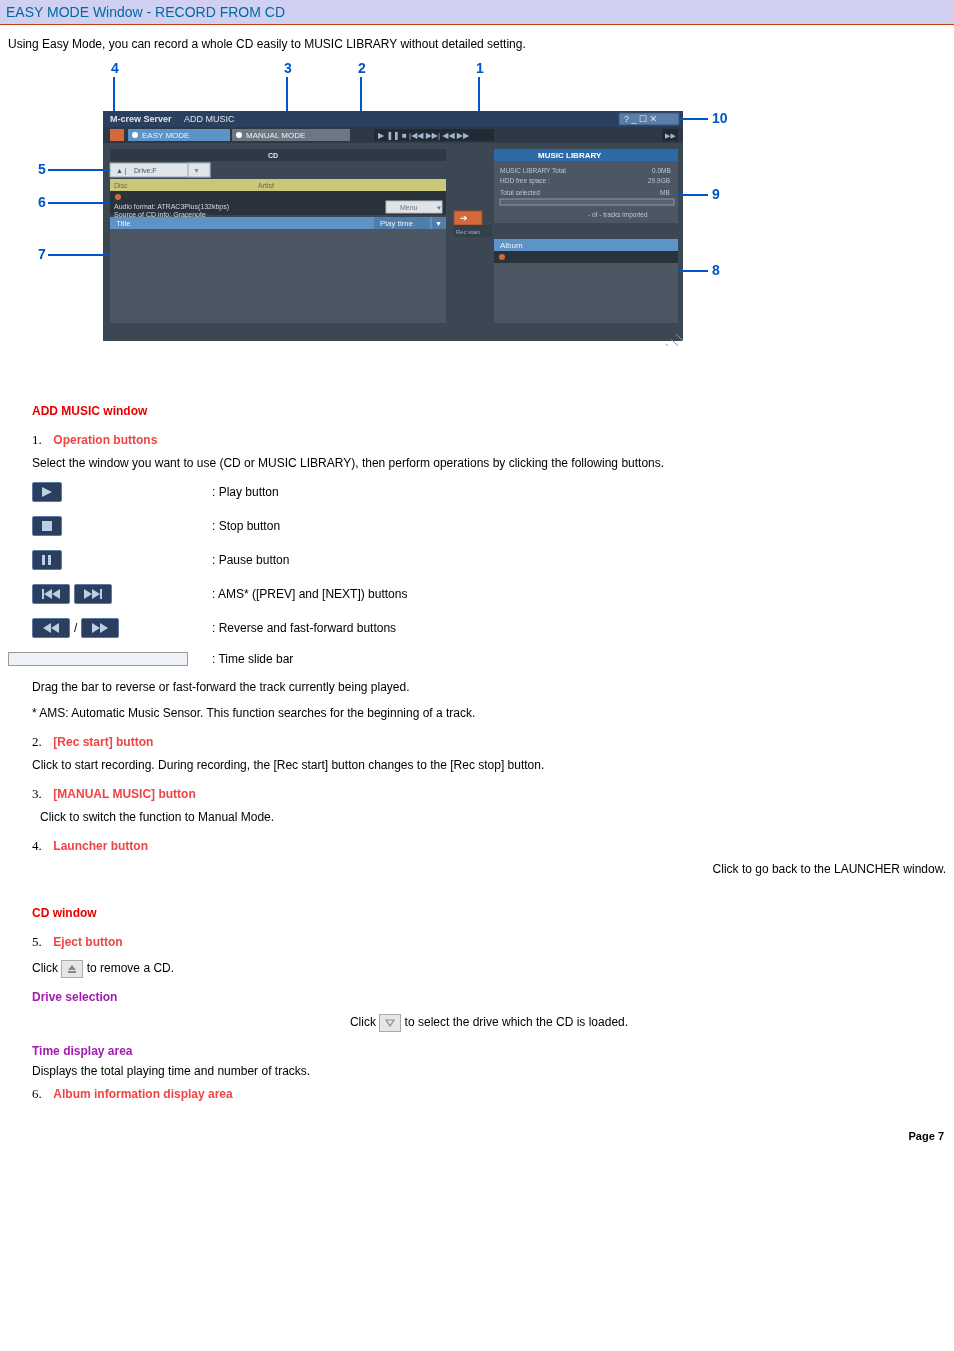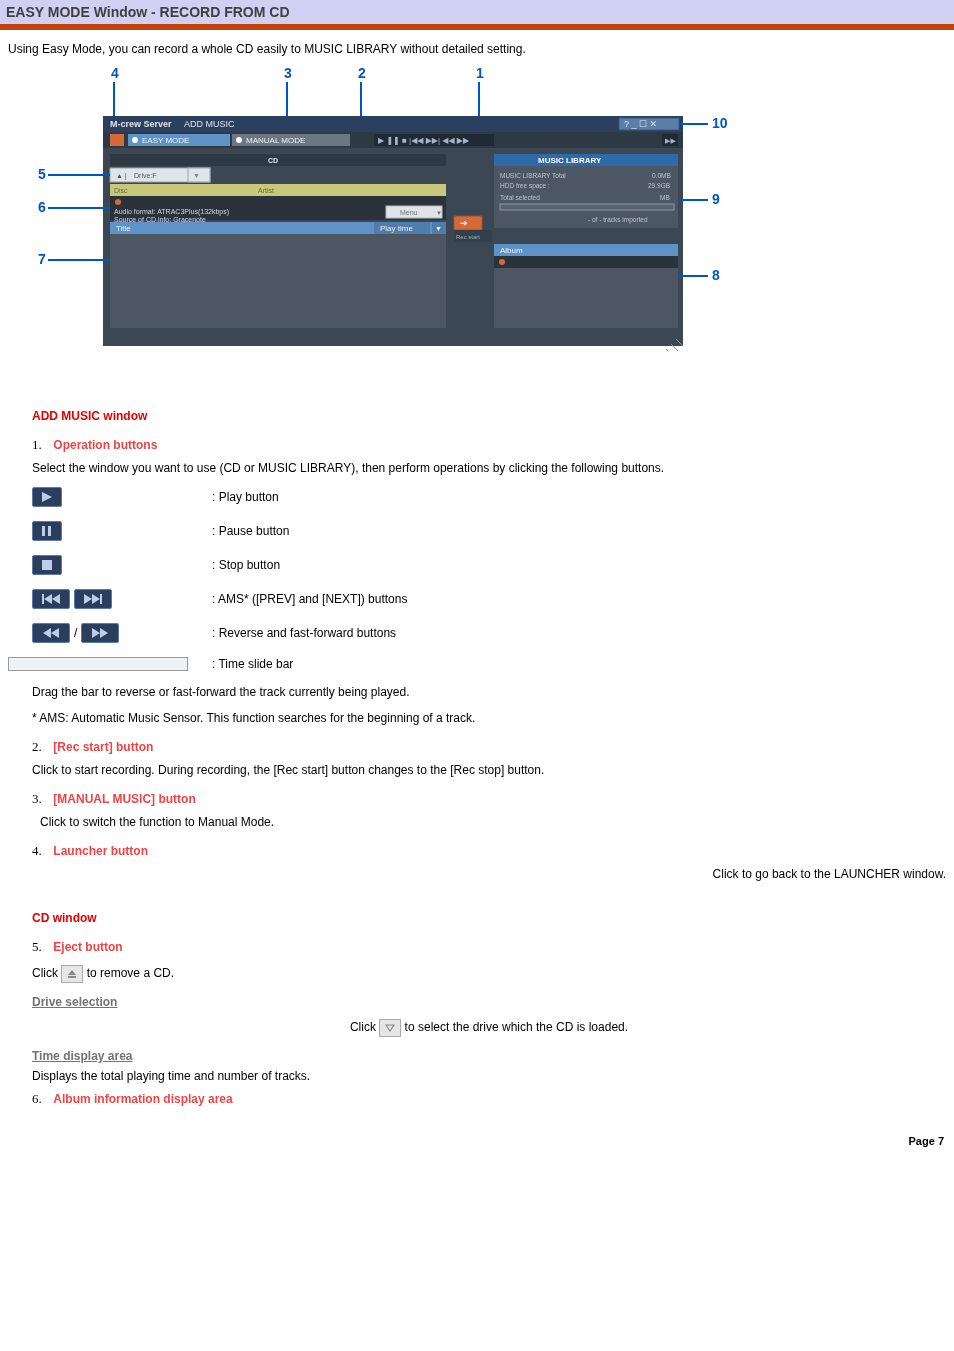--- a/index.html
+++ b/index.html
@@ -1,36 +1,36 @@
 <!DOCTYPE html>
 <html><head>
 <meta charset="utf-8">
 <style>
   * { box-sizing: border-box; margin: 0; padding: 0; }
   body { font-family: Arial, Helvetica, sans-serif; font-size: 12px; color: #000; background: #fff; width: 954px; }
-  .header-bar { background: #cfd0f2; font-weight: bold; font-size: 14px; padding: 4px 6px; color: #404040; border-bottom: 6px solid #c2410c; }
+  .header-bar { background: #cfd0f2; font-weight: normal; font-size: 14px; padding: 4px 6px; color: #0369a1; border-bottom: 1px solid #c2410c; }
   .content { padding: 8px 8px 20px 8px; }
   .intro { margin: 4px 0 10px 0; }
   .diagram { margin: 6px 0 10px 30px; }
   .section-title { color: #e60000; font-weight: bold; margin-top: 50px; margin-bottom: 8px; padding-left: 24px; }
   .step-title { color: #ef4444; font-weight: bold; }
   ol.steps { list-style: none; padding-left: 24px; }
   ol.steps > li { margin-top: 14px; }
   ol.steps > li .num { display: inline-block; font-family: "Times New Roman", serif; font-size: 13px; width: 18px; }
   .desc { padding-left: 24px; margin-top: 6px; color: #000; }
   .button-table { margin-top: 10px; padding-left: 24px; }
   .button-row { display: flex; align-items: center; margin-bottom: 14px; }
   .btn-icon { width: 180px; display: flex; align-items: center; gap: 4px; }
   .btn-label { color: #000; }
   .icon-box { display: inline-flex; align-items: center; justify-content: center; border: 1px solid #5a7aa8; background: #2c3e5d; color: #a7c4e6; height: 20px; width: 30px; border-radius: 2px; }
   .icon-box.wide { width: 38px; }
   .icon-box svg { display: block; }
   .slide-bar { border: 1px solid #999; background: #eef2f6; height: 14px; width: 180px; }
   .sep { display:inline; }
-  .subhead { color: #737373; font-weight: bold; margin-top: 12px; padding-left: 24px; text-decoration: underline; }
+  .subhead { color: #a21caf; font-weight: bold; margin-top: 12px; padding-left: 24px; }
   .small-btn { display: inline-flex; align-items: center; justify-content: center; border: 1px solid #aaa; background: #e6e6e6; width: 22px; height: 18px; vertical-align: middle; }
   .small-btn svg { display:block; }
   .page-num { text-align: right; font-weight: bold; font-size: 11px; padding: 8px 10px 6px 0; }
   .note { padding-left: 24px; margin-top: 6px; }
 
   
   .diagram-svg { border:none; }
   .callout-num { font-family: Arial, sans-serif; font-weight: bold; font-size: 14px; fill: #0055c9; }
   .callout-line { stroke: #0055c9; stroke-width: 2; }
   .win-bg { fill: #3b4753; }
@@ -193,37 +193,37 @@
                 </svg>
             </span>
           </div>
           <span class="btn-label">: Play button</span>
         </div>
 
         <div class="button-row">
           <div class="btn-icon">
             <span class="icon-box">
               <svg width="10" height="10">
+                  <rect x="0" y="0" width="10" height="10" fill="#b9d0e8"></rect>
+                </svg>
+            </span>
+          </div>
+          <span class="btn-label">: Stop button</span>
+        </div>
+
+        <div class="button-row">
+          <div class="btn-icon">
+            <span class="icon-box">
+              <svg width="10" height="10">
                   <rect x="0" y="0" width="3" height="10" fill="#b9d0e8"></rect>
                   <rect x="6" y="0" width="3" height="10" fill="#b9d0e8"></rect>
                 </svg>
             </span>
           </div>
           <span class="btn-label">: Pause button</span>
-        </div>
-
-        <div class="button-row">
-          <div class="btn-icon">
-            <span class="icon-box">
-              <svg width="10" height="10">
-                  <rect x="0" y="0" width="10" height="10" fill="#b9d0e8"></rect>
-                </svg>
-            </span>
-          </div>
-          <span class="btn-label">: Stop button</span>
         </div>
 
         <div class="button-row">
           <div class="btn-icon">
             <span class="icon-box wide">
               <svg width="18" height="10">
                 <rect x="0" y="0" width="2" height="10" fill="#b9d0e8"></rect>
                 <polygon points="10,0 2,5 10,10" fill="#b9d0e8"></polygon>
                 <polygon points="18,0 10,5 18,10" fill="#b9d0e8"></polygon>
               </svg>

